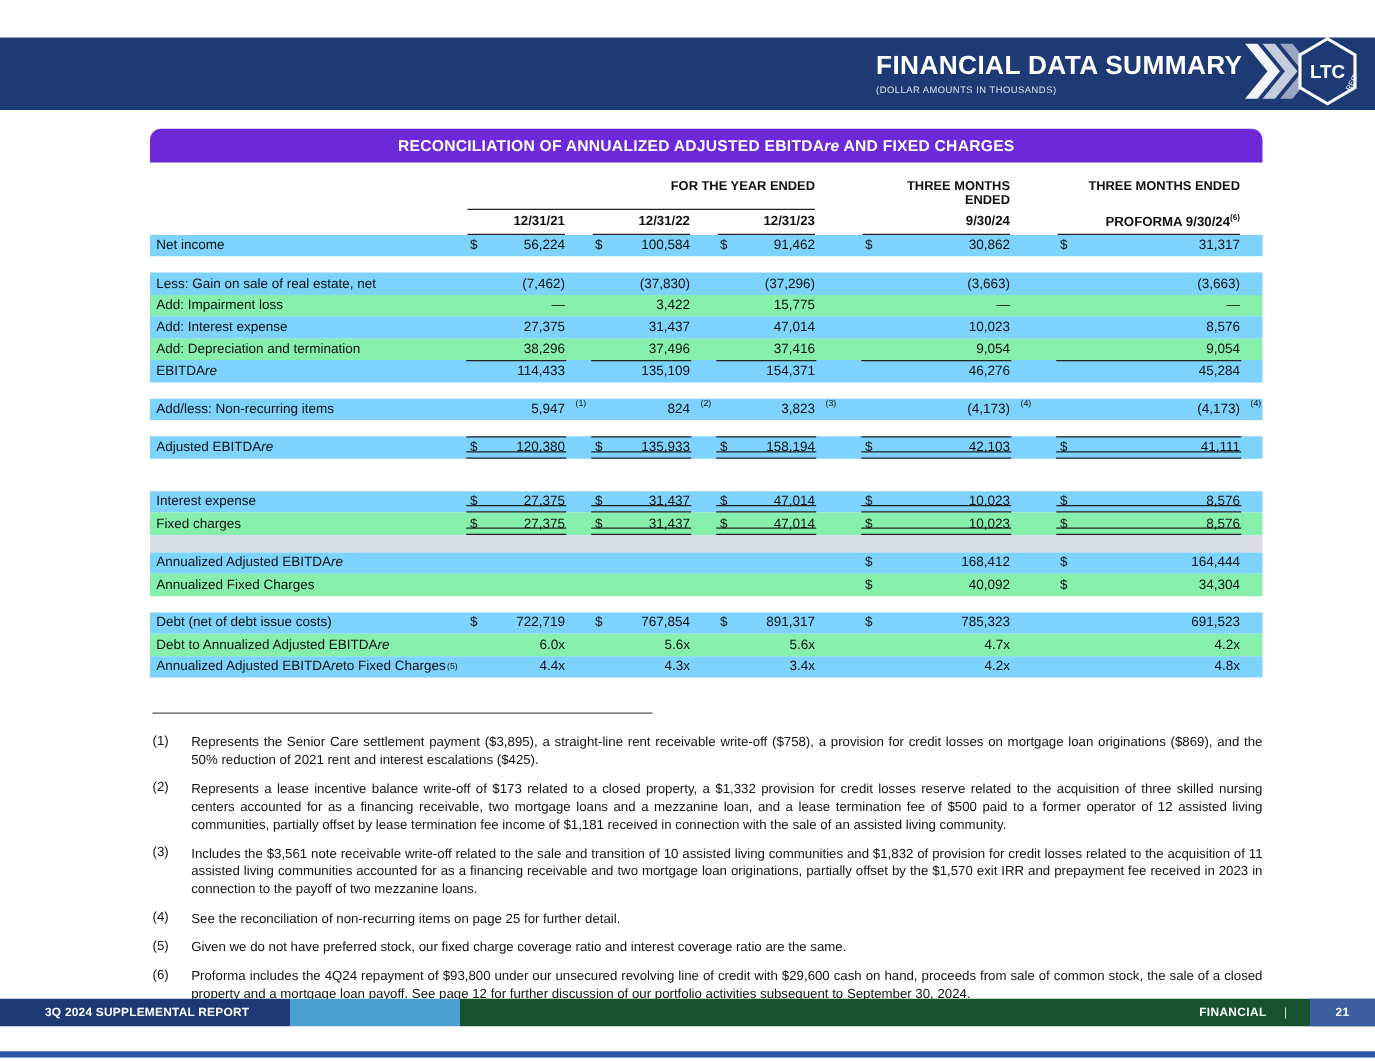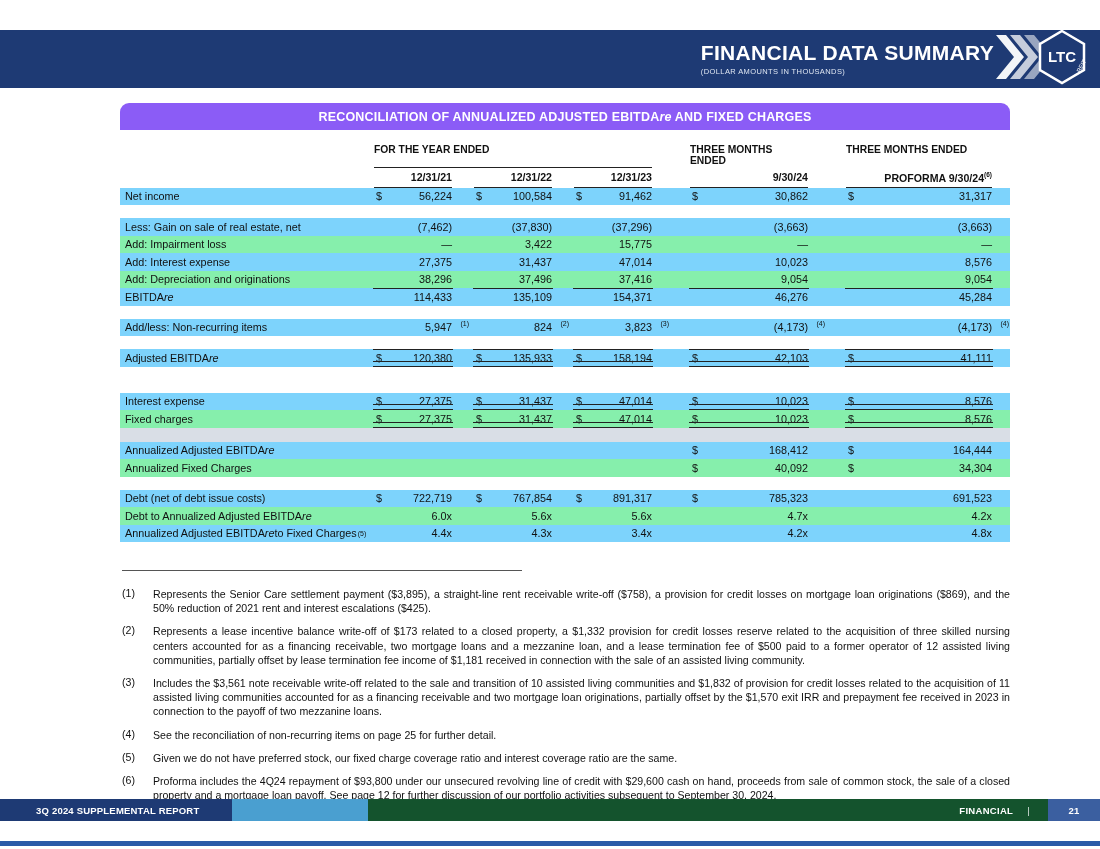--- a/index.html
+++ b/index.html
@@ -19,34 +19,34 @@
     background:#1e3a74;
     display:flex; align-items:center; justify-content:flex-end;
     padding:0 14px 0 36px;
   }
   .topbar h1 { color:#fff; font-size:21px; font-weight:bold; letter-spacing:.3px; line-height:1.05; }
   .topbar .subtitle { color:#dfe6f2; font-size:7.5px; letter-spacing:.4px; margin-top:3px; }
 
   
   .content { position:absolute; left:120px; top:103px; width:890px; }
   .table-title {
-    background:#8b5cf6; color:#fff; text-align:center;
+    background:#6d28d9; color:#fff; text-align:center;
     font-weight:bold; font-size:12.5px; letter-spacing:.2px;
     padding:7px 0 6px; border-radius:9px 9px 0 0;
   }
   .table-title .re { font-style:italic; font-weight:bold; }
 
   .fin-table { margin-top:14px; }
   .trow {
     display:grid;
     grid-template-columns:250px 100px 100px 100px 16px 140px 16px 168px;
   }
   .thead-group { margin-bottom:1px; }
   .ghead {
-    font-weight:bold; font-size:10.3px; text-align:left;
+    font-weight:bold; font-size:10.3px; text-align:right;
     padding-bottom:2px; margin:0 18px 0 4px;
   }
   .span-years { grid-column:2/5; border-bottom:1.4px solid #222; }
   .hdate {
     font-weight:bold; font-size:10.6px; text-align:right;
     border-bottom:1.4px solid #222; margin:2px 18px 0 4px; padding-bottom:3px;
   }
   .hdate sup { font-size:6.5px; font-weight:bold; }
 
   .trow.data .lcell, .trow.data .vcell { min-height:17.5px; display:flex; align-items:center; }
@@ -249,21 +249,21 @@
               <span class="d"></span>
               <span class="v">10,023</span>
             </div>
             <div class="gapcell"></div>
             <div class="vcell">
               <span class="d"></span>
               <span class="v">8,576</span>
             </div>
           </div>
           <div class="trow data bg-b">
-            <div class="lcell">Add: Depreciation and originations</div>
+            <div class="lcell">Add: Depreciation and termination</div>
             <div class="vcell">
               <span class="d"></span>
               <span class="v">38,296</span>
             </div>
             <div class="vcell">
               <span class="d"></span>
               <span class="v">37,496</span>
             </div>
             <div class="vcell">
               <span class="d"></span>

